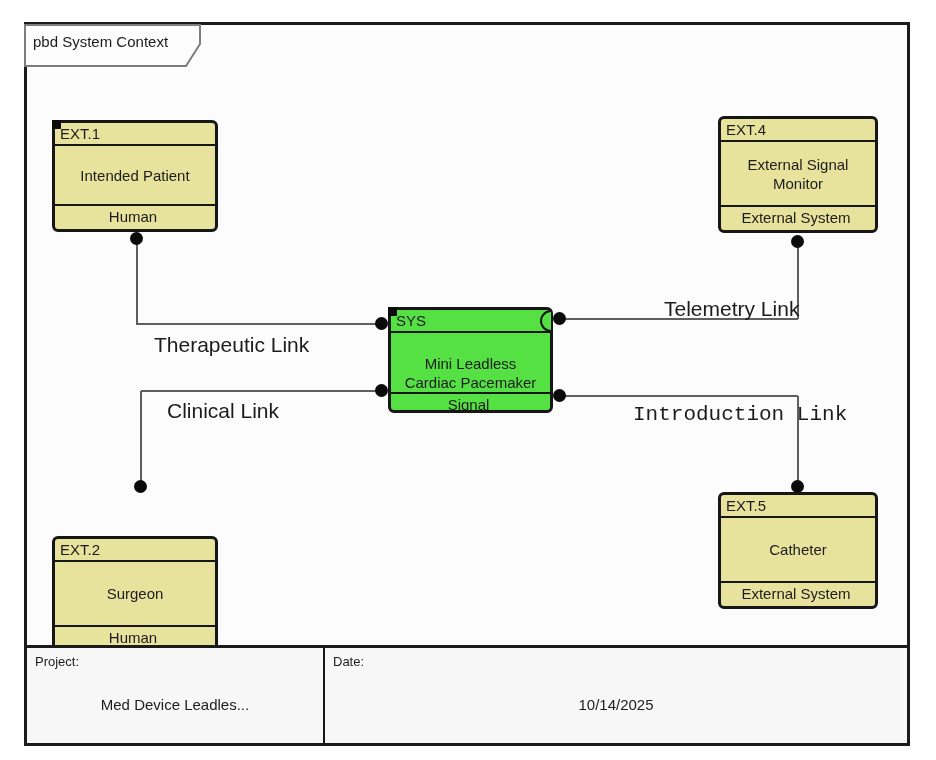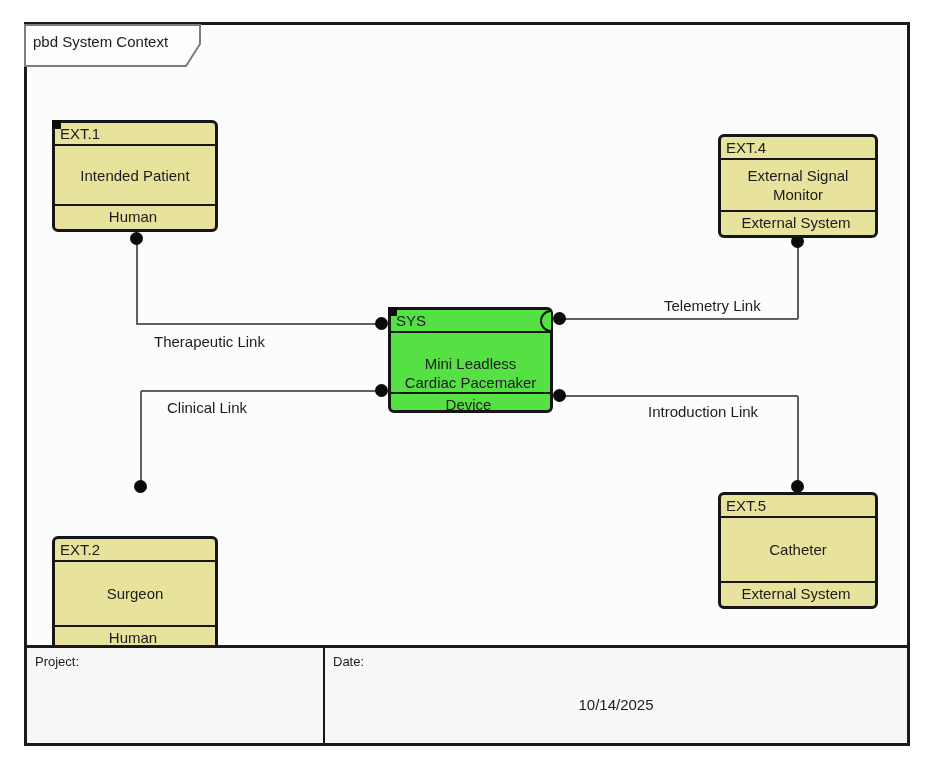--- a/index.html
+++ b/index.html
@@ -38,29 +38,29 @@
   .corner-sq{
     width:9px;height:9px;background:#0c0c0c;left:-3px;top:-3px;
   }
   .crescent{
     width:11px;height:22px;right:-1px;top:0px;
     border:2px solid #161616;border-right:none;box-sizing:border-box;
     border-radius:11px 0 0 11px;
   }
   #ext1{left:52px;top:120px;width:166px;height:112px;}
   #ext2{left:52px;top:492px;width:166px;height:117px;}
-  #ext4{left:718px;top:134px;width:160px;height:104px;}
+  #ext4{left:718px;top:116px;width:160px;height:117px;}
   #ext5{left:718px;top:492px;width:160px;height:117px;}
   #sys {left:388px;top:307px;width:165px;height:106px;}
   #ext4 .blk-body{padding:0 14px;}
   #sys .blk-body{padding:0 10px;margin-top:21px;}
   
   .seg{background:#5f5f5f;}
   .dot{width:13px;height:13px;border-radius:50%;background:#0a0a0a;}
-  .link-label{font-size:15px;white-space:nowrap;}
+  .link-label{font-size:21px;white-space:nowrap;}
   
   .titleblock{
     left:24px;top:645px;width:886px;height:101px;box-sizing:border-box;
     border:3px solid #1b1b1b;display:flex;background:#f7f7f7;
   }
   .tb-cell{position:relative;box-sizing:border-box;font-size:14px;}
   .tb-cell.c1{width:298px;border-right:2px solid #161616;}
   .tb-cell.c2{width:293px;border-right:2px solid #161616;}
   .tb-cell.c3{flex:1;}
   .tb-label{position:absolute;left:8px;top:6px;font-size:13px;}
@@ -91,21 +91,21 @@
 <div class="abs seg" style="left:560px;top:318px;width:238px;height:2px;"></div>
 <div class="abs seg" style="left:797px;top:242px;width:2px;height:77px;"></div>
 <div class="abs dot" style="left:553px;top:312px;"></div>
 <div class="abs dot" style="left:791px;top:235px;"></div>
 <span class="abs link-label" style="left:664px;top:297px;">Telemetry Link</span>
 
 <div class="abs seg" style="left:560px;top:395px;width:238px;height:2px;"></div>
 <div class="abs seg" style="left:797px;top:396px;width:2px;height:91px;"></div>
 <div class="abs dot" style="left:553px;top:389px;"></div>
 <div class="abs dot" style="left:791px;top:480px;"></div>
-<span class="abs link-label" style="left:648px;top:403px;">Introduction Link</span>
+<span class="abs link-label" style="left:633px;top:403px;font-family:Liberation Mono, monospace;">Introduction Link</span>
 
 <div id="ext1" class="abs block" style="background: rgb(231, 226, 156);">
   <div class="abs corner-sq"></div>
   <div class="blk-header">EXT.1</div>
   <div class="blk-body">Intended Patient</div>
   <div class="blk-footer">Human</div>
 </div>
 
 <div id="ext4" class="abs block" style="background: rgb(231, 226, 156);">
   <div class="blk-header">EXT.4</div>
@@ -125,24 +125,25 @@
   <div class="blk-footer">External System</div>
 </div>
 
 <div id="sys" class="abs block" style="background: rgb(85, 225, 68);">
   <div class="abs corner-sq"></div>
   <div class="blk-header" style="position:relative;">
     <span>SYS</span>
     <span class="abs crescent" style="background: rgb(85, 225, 68);"></span>
   </div>
   <div class="blk-body">Mini Leadless Cardiac Pacemaker</div>
-  <div class="blk-footer">Device</div>
+  <div class="blk-footer">Signal</div>
 </div>
 
 <div class="abs titleblock">
   <div class="tb-cell c1">
     <span class="tb-label">Project:</span>
+    <span class="tb-value">Med Device Leadles...</span>
   </div>
   <div class="tb-cell c3">
     <span class="tb-label">Date:</span>
     <span class="tb-value">10/14/2025</span>
   </div>
 </div>
 
 </body></html>

